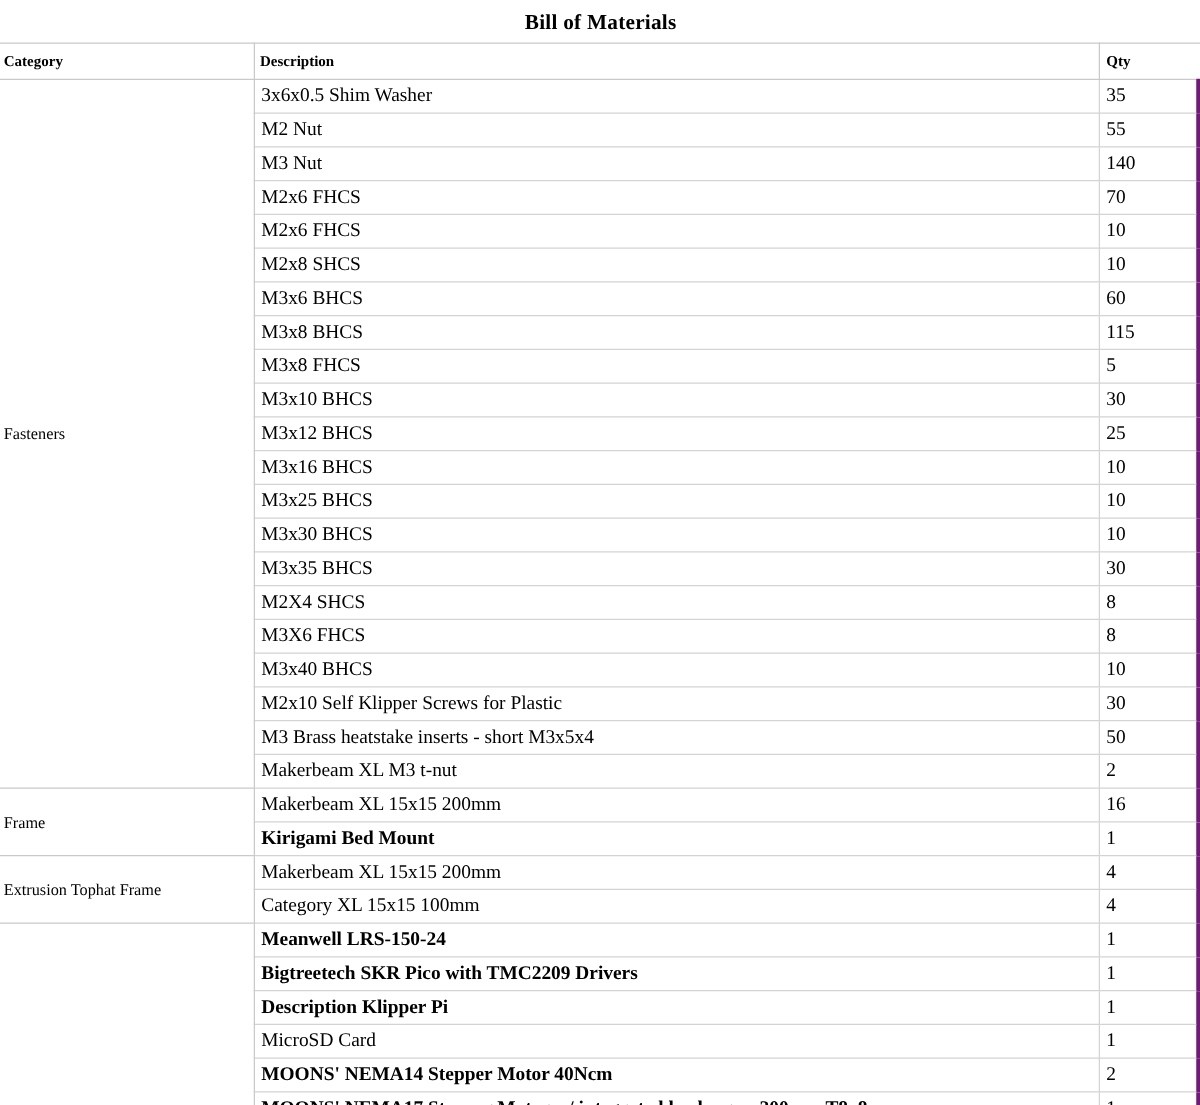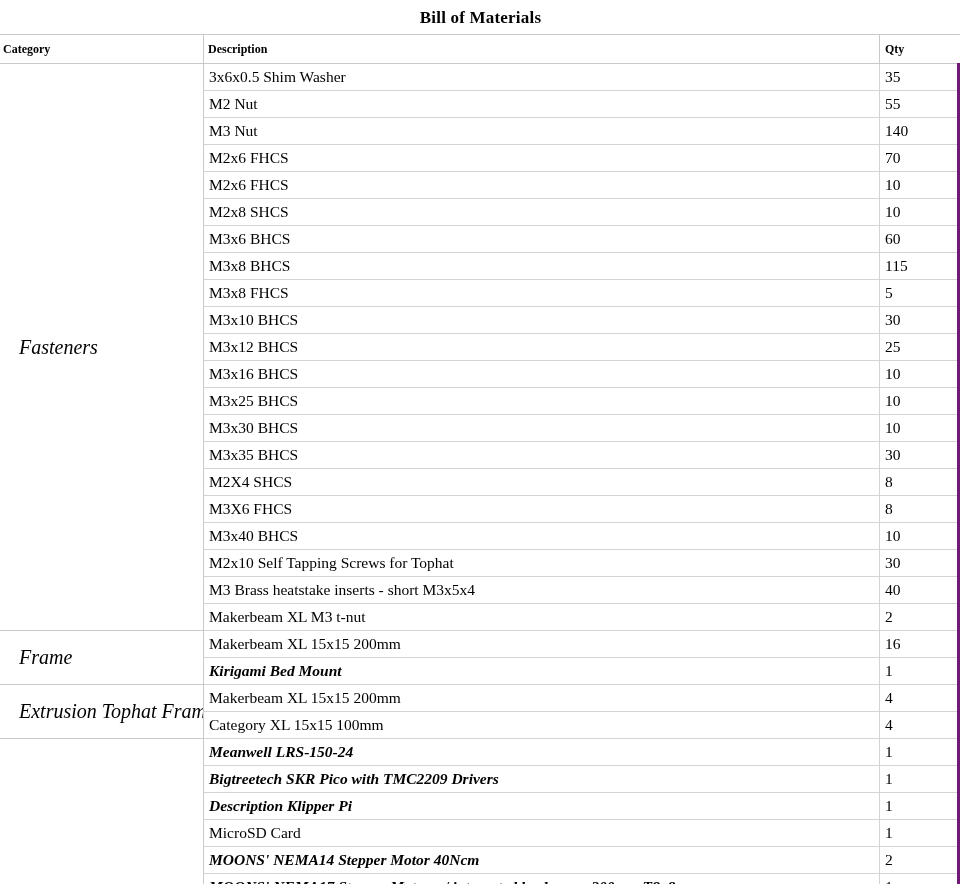--- a/index.html
+++ b/index.html
@@ -65,36 +65,35 @@
     vertical-align: middle;
     padding: 0 4px 0 4px;
     white-space: nowrap;
     overflow: hidden;
   }
   tr.data-row td.cat-cell {
     border-left: 1px solid #ffffff;
     border-top: 1px solid #c9c9c9;
     border-bottom: 1px solid #c9c9c9;
     border-right: 1px solid #c9c9c9;
-    padding-left: 18px;
-    vertical-align: middle;
-    font-size: 20px;
-    font-style: italic;
+    padding-left: 2px;
+    vertical-align: middle;
+    font-size: 13px;
   }
   tr.data-row td.cat-cell.blank {
     border-left: 1px solid #ffffff;
   }
   tr.data-row td.desc-cell {
     padding-left: 5px;
   }
   tr.data-row td.qty-cell {
     border-right: 7px solid #701a75;
     padding-left: 5px;
   }
-  td.bold-desc { font-weight: bold; font-style: italic; }
+  td.bold-desc { font-weight: bold; }
 </style>
 </head>
 <body>
 
 <div class="sheet">
   <table class="bom">
     <colgroup>
       <col class="c-category">
       <col class="c-description">
       <col class="c-qty">
@@ -175,26 +174,26 @@
         </tr>
         <tr class="data-row">
           <td class="desc-cell">M3X6 FHCS</td>
           <td class="qty-cell">8</td>
         </tr>
         <tr class="data-row">
           <td class="desc-cell">M3x40 BHCS</td>
           <td class="qty-cell">10</td>
         </tr>
         <tr class="data-row">
-          <td class="desc-cell">M2x10 Self Tapping Screws for Tophat</td>
+          <td class="desc-cell">M2x10 Self Klipper Screws for Plastic</td>
           <td class="qty-cell">30</td>
         </tr>
         <tr class="data-row">
           <td class="desc-cell">M3 Brass heatstake inserts - short M3x5x4</td>
-          <td class="qty-cell">40</td>
+          <td class="qty-cell">50</td>
         </tr>
         <tr class="data-row">
           <td class="desc-cell">Makerbeam XL M3 t-nut</td>
           <td class="qty-cell">2</td>
         </tr>
         <tr class="data-row">
           <td class="cat-cell" rowspan="2">Frame</td>
           <td class="desc-cell">Makerbeam XL 15x15 200mm</td>
           <td class="qty-cell">16</td>
         </tr>

